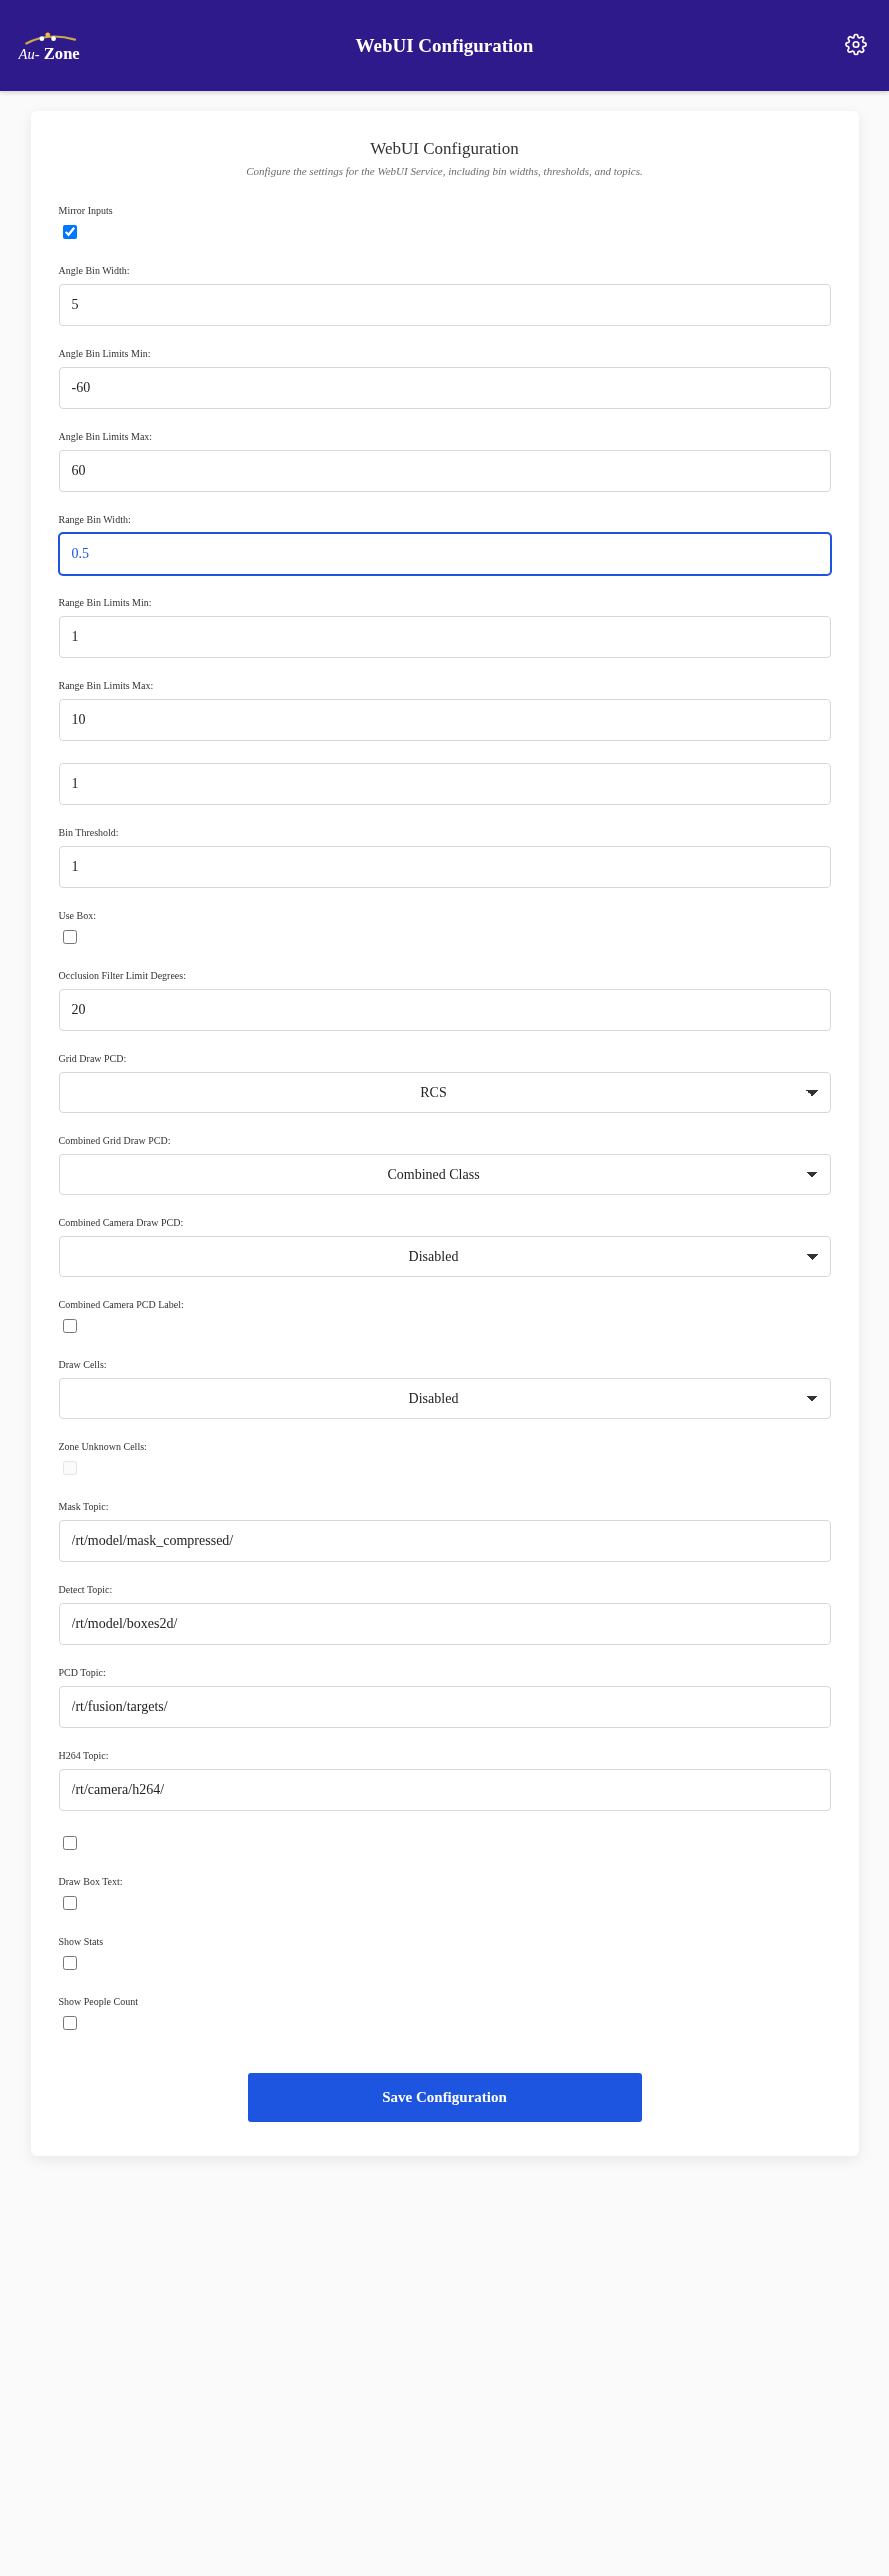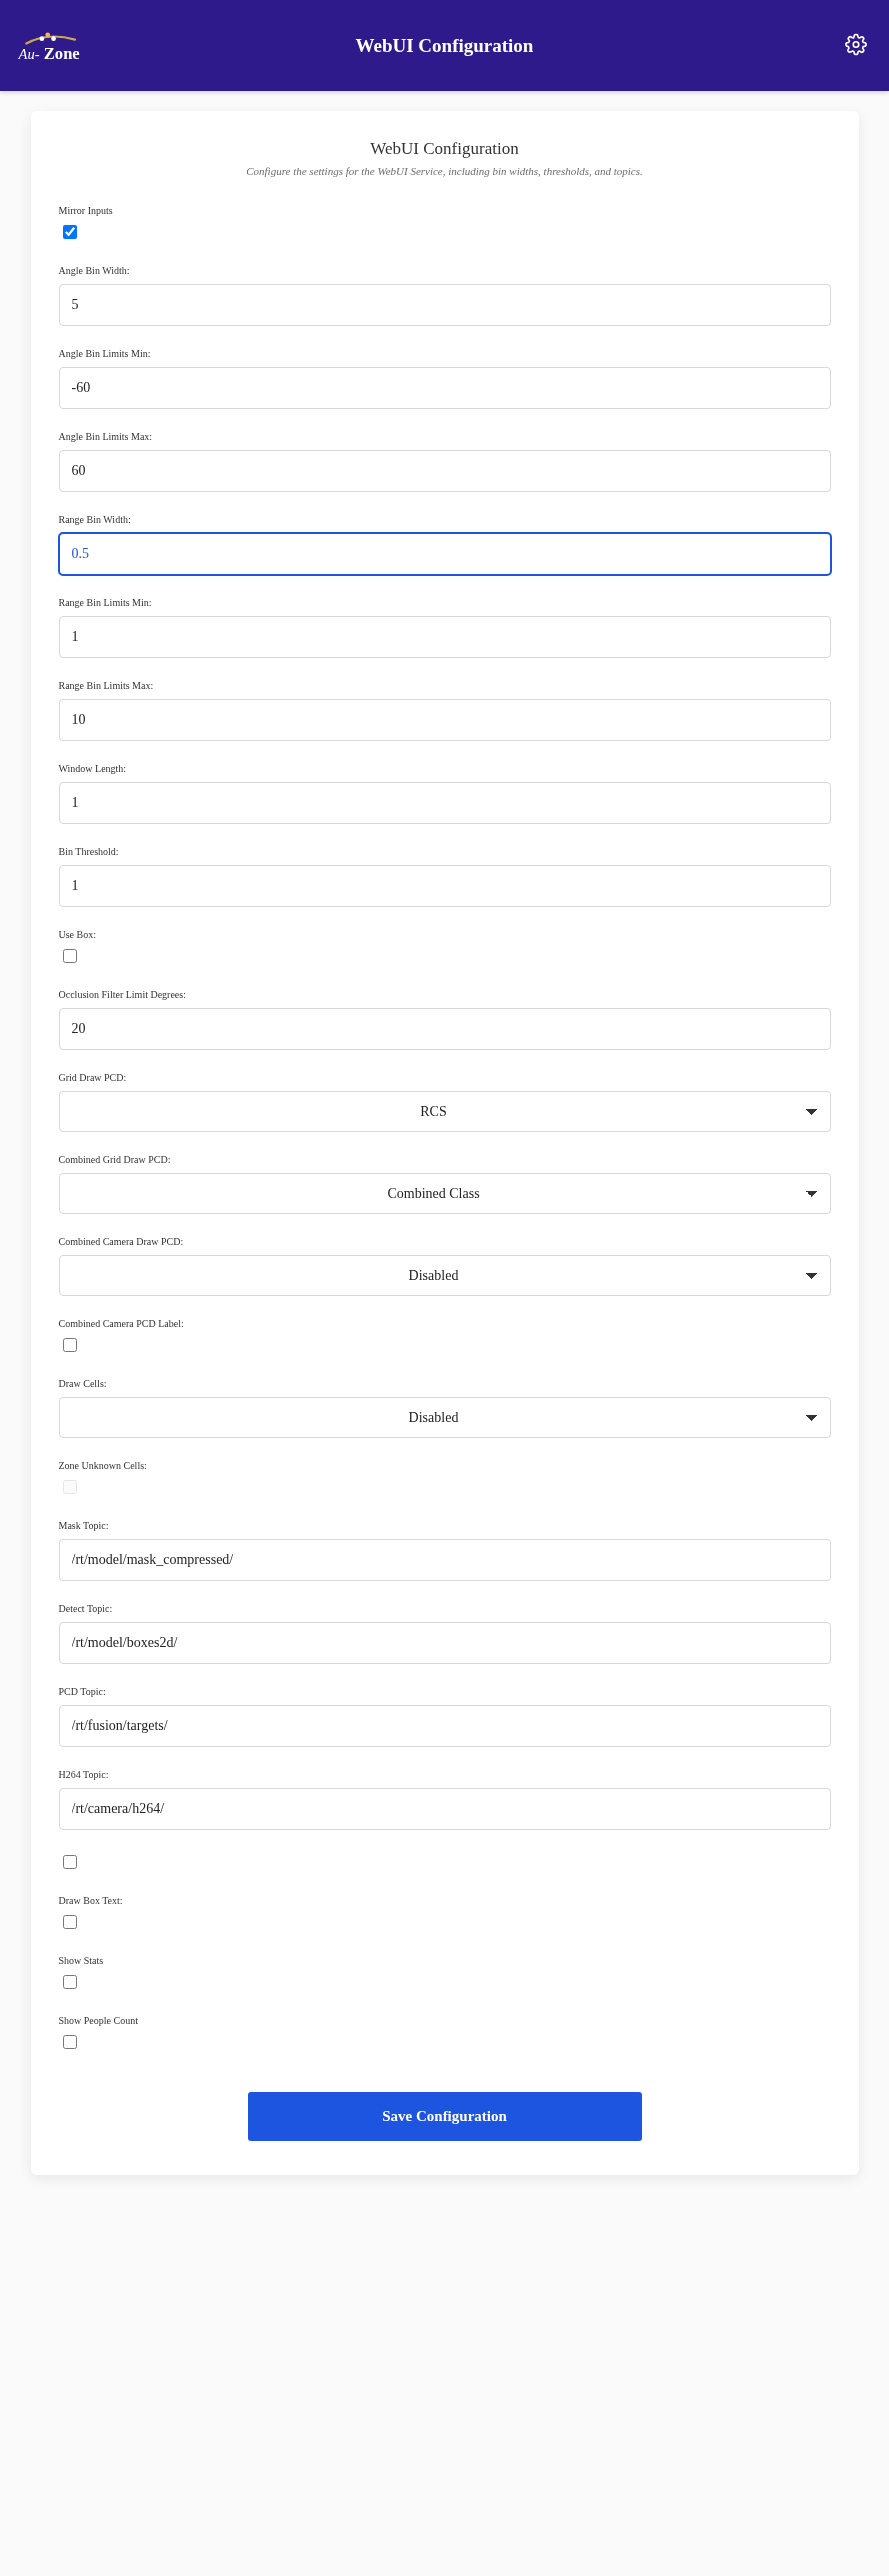--- a/index.html
+++ b/index.html
@@ -183,21 +183,20 @@
       <div class="field-label">Range Bin Limits Min:</div>
       <input class="text-input" type="text" value="1" style="">
     </div>
 
     <div class="field">
       <div class="field-label">Range Bin Limits Max:</div>
       <input class="text-input" type="text" value="10" style="">
     </div>
 
     <div class="field">
-      <div class="field-label">Window Length:</div>
       <input class="text-input" type="text" value="1" style="">
     </div>
 
     <div class="field">
       <div class="field-label">Bin Threshold:</div>
       <input class="text-input" type="text" value="1" style="">
     </div>
 
     <div class="field chk-row">
       <div class="field-label">Use Box:</div>

